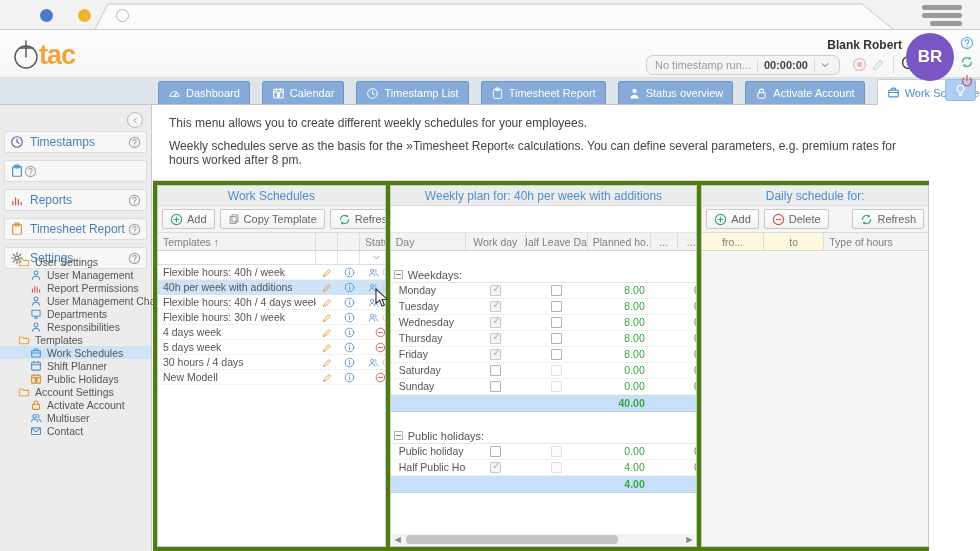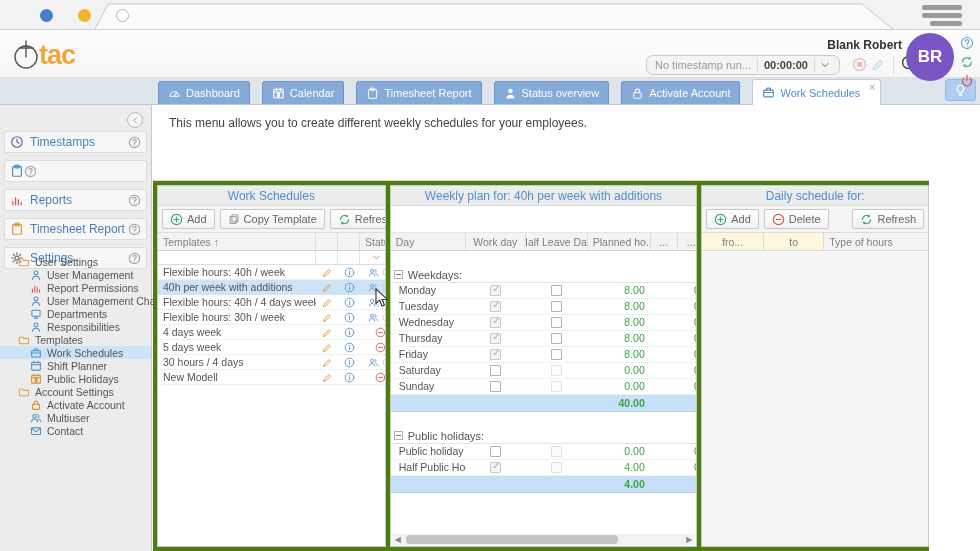--- a/index.html
+++ b/index.html
@@ -225,20 +225,29 @@
             <rect x="2.2" y="3" width="11.6" height="10.5" rx="1"></rect>
             <path d="M2.2 6.2h11.6M5.4 1.6v2.8M10.6 1.6v2.8"></path>
             <text x="8" y="12" font-size="6.5" text-anchor="middle" fill="currentColor" stroke="none" font-family="Liberation Sans,sans-serif">3</text>
           </svg>
         </span>
         <span>Calendar</span>
       </div>
       <div class="tab">
         <span class="ic s13">
           <svg viewBox="0 0 16 16">
+            <circle class="baked" cx="8" cy="8" r="6" fill="#fff" stroke="#5a4a9a"></circle>
+            <path d="M8 4.6V8l2.2 1.4" stroke="#5a4a9a"></path>
+          </svg>
+        </span>
+        <span>Timestamp List</span>
+      </div>
+      <div class="tab">
+        <span class="ic s13">
+          <svg viewBox="0 0 16 16">
             <rect class="baked" x="3" y="3" width="10" height="11" rx="1" fill="#fdf8ec" stroke="#8a7f6a"></rect>
             <rect class="baked" x="5.6" y="1.4" width="4.8" height="3" rx=".8" fill="#fdf8ec" stroke="#8a7f6a"></rect>
           </svg>
         </span>
         <span>Timesheet Report</span>
       </div>
       <div class="tab">
         <span class="ic s13">
           <svg viewBox="0 0 16 16">
             <circle class="f" cx="8" cy="4.8" r="2.6" fill="#37474f"></circle>
@@ -484,20 +493,21 @@
           </svg>
         </span>
         <span>Contact</span>
       </div>
     </div>
 </div>
 
 <div id="main">
   <div id="intro">
     <p>This menu allows you to create different weekly schedules for your employees.</p>
+    <p>Weekly schedules serve as the basis for the »Timesheet Report« calculations. You can define several parameters, e.g. premium rates for hours worked after 8 pm.</p>
   </div>
   <div id="panels">
 
     <div class="panel" id="panel-ws">
       <div class="ptitle">Work Schedules</div>
       <div class="ptoolbar">
         <button class="btn">
           <span class="ic s13 green">
               <svg viewBox="0 0 16 16">
                 <circle cx="8" cy="8" r="6.3"></circle>

